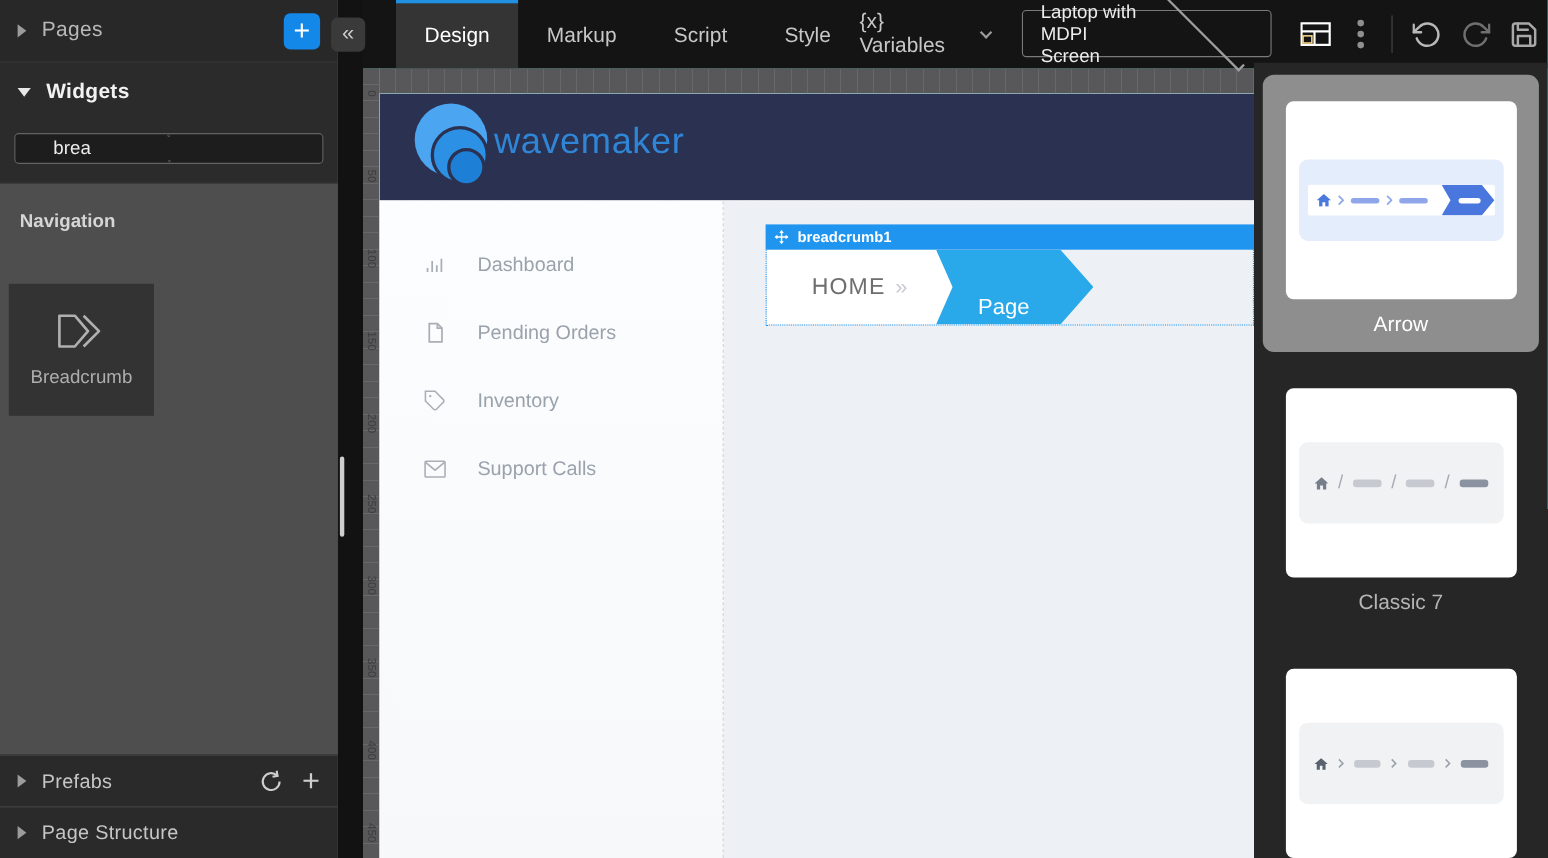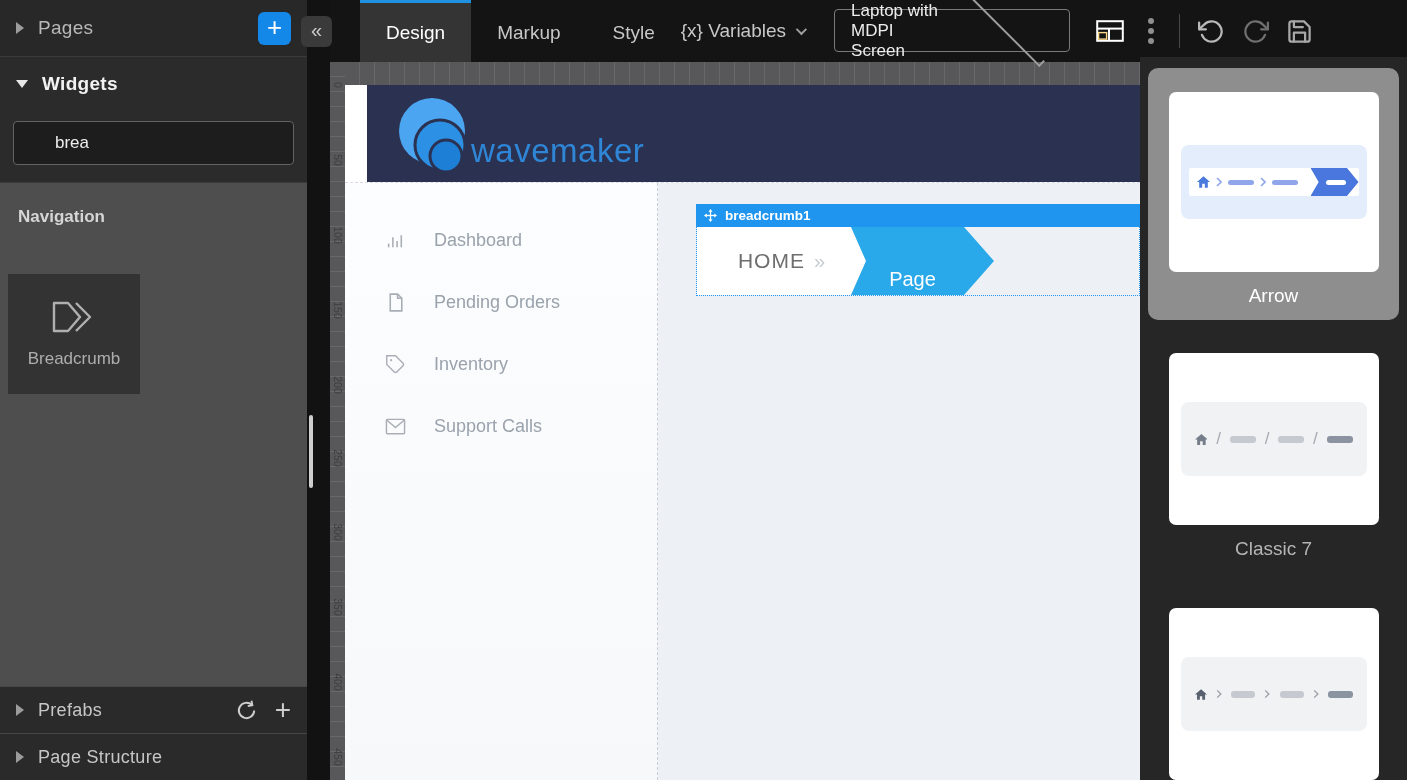--- a/index.html
+++ b/index.html
@@ -18,22 +18,22 @@
   .row-widgets { height:54px; background:#2b2b2b; }
   .tri-right { width:0; height:0; border-left:8px solid #9c9c9c; border-top:6px solid transparent; border-bottom:6px solid transparent; margin-right:14px; }
   .tri-down { width:0; height:0; border-top:8px solid #e8e8e8; border-left:6px solid transparent; border-right:6px solid transparent; margin-right:14px; }
   .lp-title { font-size:19px; color:#b8b8b8; letter-spacing:.3px; }
   .row-widgets .lp-title { color:#f2f2f2; font-weight:bold; }
   .add-btn { margin-left:auto; width:33px; height:33px; background:#1488e8; border-radius:6px;
     color:#fff; font-size:26px; line-height:30px; text-align:center; cursor:pointer; }
   .collapse-btn { position:absolute; left:301px; top:16px; width:31px; height:31px; z-index:6;
     background:#3a3a3a; border-radius:6px; color:#cdcdcd; font-size:20px; line-height:29px; text-align:center; cursor:pointer; }
   .search-wrap { padding:10px 13px 17px; background:#2b2b2b; border-bottom:1px solid #3a3a3a; }
-  .search-box { height:44px; background:#1d1d1d; border:1px solid #636363; border-radius:4px;
-    display:flex; align-items:center; padding:0 30px; }
+  .search-box { height:28px; background:#1d1d1d; border:1px solid #636363; border-radius:4px;
+    display:flex; align-items:center; padding:0 30px;flex-direction:column; }
   .search-box input { flex:1; background:transparent; border:none; outline:none;
     color:#ededed; font-size:17px; font-family:inherit; margin-left:11px; }
   .widget-list { flex:1 1 auto; background:#4e4e4e; padding:24px 8px 0; overflow:hidden; }
   .section-label { font-size:17px; font-weight:bold; color:#d6d6d6; padding-left:10px; margin-bottom:47px; }
   .tile { width:132px; height:120px; background:#333333; display:flex; flex-direction:column;
     align-items:center; justify-content:center; gap:15px; cursor:grab; }
   .tile-label { font-size:17px; color:#aeaeae; }
   .row-prefabs, .row-structure { height:47px; background:#2a2a2a; border-top:1px solid #454545; }
   .row-prefabs .lp-title, .row-structure .lp-title { font-size:18px; color:#c6c6c6; }
   .pf-icons { margin-left:auto; display:flex; align-items:center; gap:17px; }
@@ -64,21 +64,21 @@
 
   
   .canvas { position:absolute; left:330px; top:62px; width:810px; height:718px; }
   .vruler { position:absolute; left:0; top:0; width:15px; height:718px; background:#58585a;
     background-image:repeating-linear-gradient(to bottom, transparent 0 14px, #68686a 14px 15px); }
   .vruler span { position:absolute; left:-8px; width:31px; height:14px; line-height:14px; text-align:center;
     font-size:10.5px; color:#3d3d3d; transform:rotate(90deg); }
   .hruler { position:absolute; left:15px; top:0; width:795px; height:23px; background:#58585a;
     background-image:repeating-linear-gradient(to right, transparent 0 14px, #68686a 14px 15px); }
   .frame { position:absolute; left:15px; top:23px; width:795px; height:695px; background:#ffffff; overflow:hidden; }
-  .app-header { height:97px; background:#2b3150; display:flex; align-items:flex-end; padding:0 0 6px 30px;margin-left:22px; }
+  .app-header { height:97px; background:#2b3150; display:flex; align-items:center; padding:0 0 6px 30px; }
   .brand-text { font-size:33px; color:#2f86d6; letter-spacing:.5px; margin:0 0 6px 4px; }
   .app-body { display:flex; height:598px; border-top:1px dashed #d9dce2; }
   .app-sidebar { width:313px; background:linear-gradient(#fcfdfe,#f6f8fa);
     border-right:1px dashed #c9cdd5; padding-top:26px; }
   .menu-item { height:62px; display:flex; align-items:center; padding-left:40px; gap:28px; cursor:pointer; }
   .menu-item .mi-label { font-size:18px; color:#9aa2ac; }
   .app-main { flex:1; background:#edf0f4; position:relative; }
   .bc-widget { position:absolute; left:38px; top:21px; right:0; }
   .bc-label-bar { height:23px; background:#2095f0; display:flex; align-items:center; gap:8px; padding:0 8px; }
   .bc-label-bar .bc-name { color:#fff; font-size:13.5px; font-weight:bold; }
@@ -171,20 +171,21 @@
 
   <div class="gutter">
     <div class="scroll-thumb"></div>
   </div>
   <div class="collapse-btn">«</div>
 
   <div class="topbar">
     <div class="tabs">
       <div class="tab active">Design</div>
       <div class="tab">Markup</div>
+      <div class="tab">Script</div>
       <div class="tab">Style</div>
     </div>
     <div class="variables">
       <span>{x} Variables</span>
       <span class="chev"></span>
     </div>
     <div class="device-select">
       <span>Laptop with MDPI Screen</span>
       <span class="chev"></span>
     </div>

